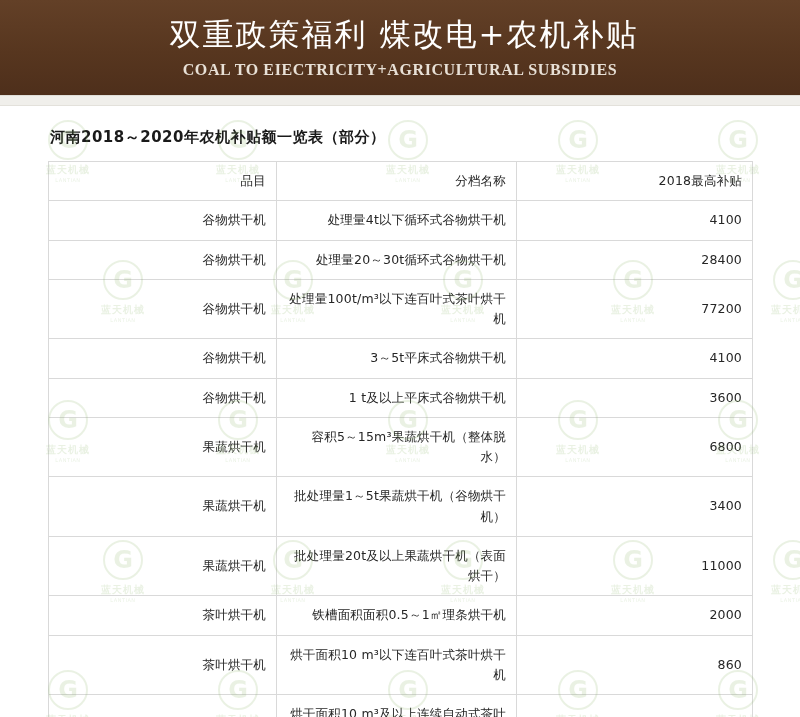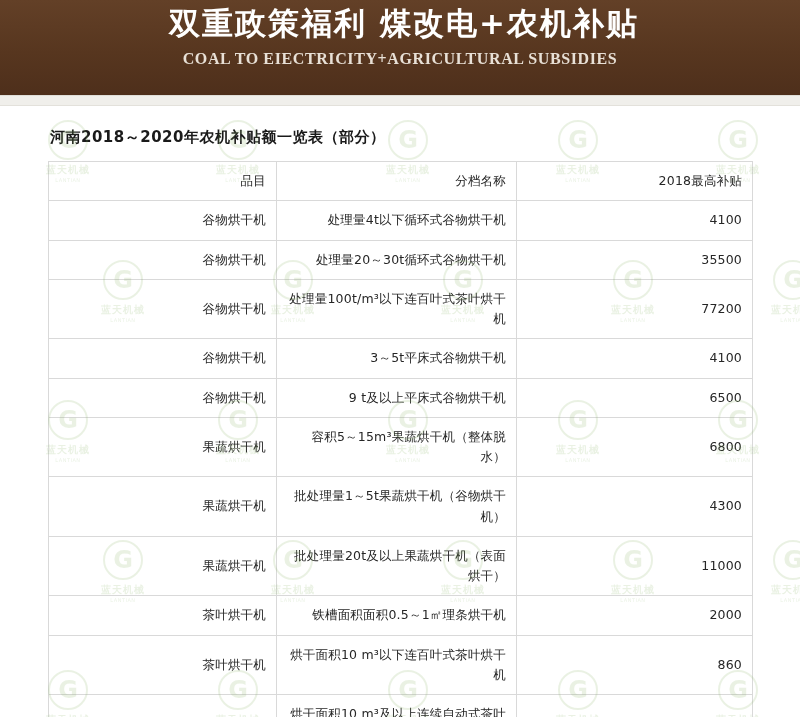--- a/index.html
+++ b/index.html
@@ -22,24 +22,24 @@
     height: 95px;
     background: #5c3a26;
     background: linear-gradient(180deg, #634027 0%, #57361f 55%, #4e2f1b 100%);
     box-sizing: border-box;
     text-align: center;
     overflow: hidden;
   }
   .banner-title {
     color: #ffffff;
     font-size: 31px;
-    font-weight: bold;
+    font-weight: normal;
     letter-spacing: 2px;
     line-height: 1.1;
-    padding-top: 6px;
+    padding-top: 17px;
     font-family: "DejaVu Sans", "Liberation Sans", sans-serif;
     margin-left: 8px;
   }
   .banner-sub {
     color: #e8e0d6;
     font-size: 16px;
     letter-spacing: 0.6px;
     font-weight: bold;
     margin-top: 10px;
     font-family: "Liberation Serif", "DejaVu Serif", serif;
@@ -165,46 +165,46 @@
         <td>2018最高补贴</td>
       </tr>
       <tr>
         <td>谷物烘干机</td>
         <td>处理量4t以下循环式谷物烘干机</td>
         <td>4100</td>
       </tr>
       <tr>
         <td>谷物烘干机</td>
         <td>处理量20～30t循环式谷物烘干机</td>
-        <td>35500</td>
+        <td>28400</td>
       </tr>
       <tr>
         <td>谷物烘干机</td>
         <td>处理量100t/m³以下连百叶式茶叶烘干机</td>
         <td>77200</td>
       </tr>
       <tr>
         <td>谷物烘干机</td>
         <td>3～5t平床式谷物烘干机</td>
         <td>4100</td>
       </tr>
       <tr>
         <td>谷物烘干机</td>
-        <td>9 t及以上平床式谷物烘干机</td>
-        <td>6500</td>
+        <td>1 t及以上平床式谷物烘干机</td>
+        <td>3600</td>
       </tr>
       <tr>
         <td>果蔬烘干机</td>
         <td>容积5～15m³果蔬烘干机（整体脱水）</td>
         <td>6800</td>
       </tr>
       <tr>
         <td>果蔬烘干机</td>
         <td>批处理量1～5t果蔬烘干机（谷物烘干机）</td>
-        <td>4300</td>
+        <td>3400</td>
       </tr>
       <tr>
         <td>果蔬烘干机</td>
         <td>批处理量20t及以上果蔬烘干机（表面烘干）</td>
         <td>11000</td>
       </tr>
       <tr>
         <td>茶叶烘干机</td>
         <td>铁槽面积面积0.5～1㎡理条烘干机</td>
         <td>2000</td>

